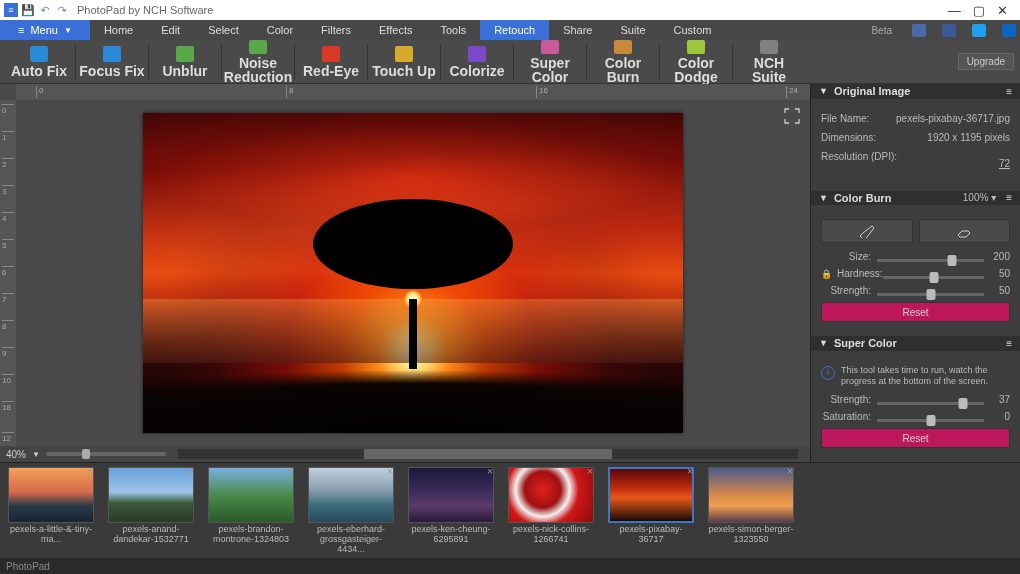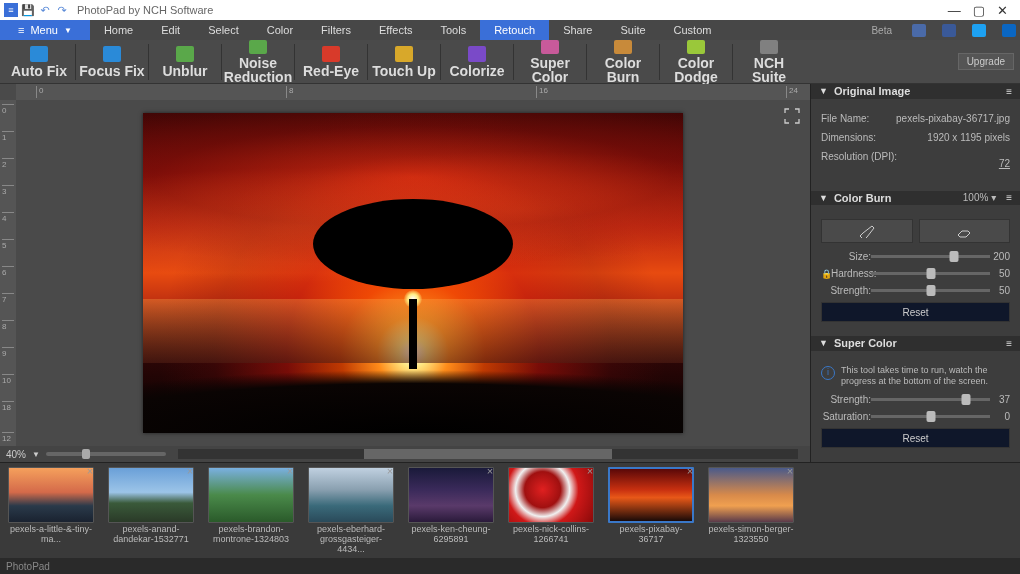--- a/index.html
+++ b/index.html
@@ -66,26 +66,26 @@
 .side-panel { width: 210px; background: #3d3d3d; display: flex; flex-direction: column; border-left: 1px solid #222; }
 .panel-title { height: 24px; background: #474747; display: flex; align-items: center; padding: 0 10px; color: #9ab; font-size: 12px; }
 .section-head { height: 20px; background: #2f2f2f; display: flex; align-items: center; padding: 0 8px; font-weight: bold; color: #ddd; font-size: 11px; gap: 6px; cursor: pointer; }
 .section-head .chev { font-size: 9px; }
 .section-head .fill { flex: 1; }
 .section-head .pct { font-size: 10px; color: #bbb; font-weight: normal; }
 .section-body { padding: 14px 10px; font-size: 10px; color: #bbb; }
 .kv { display: flex; justify-content: space-between; margin-bottom: 8px; }
 .tool-brush-row { display: flex; gap: 6px; margin-bottom: 8px; }
 .brush-btn { flex: 1; height: 24px; background: #4a4a4a; border: 1px solid #333; display: flex; align-items: center; justify-content: center; cursor: pointer; }
-.slider-row { display: flex; align-items: center; margin-bottom: 6px; }
+.slider-row { display: flex; align-items: flex-end; gap: 6px; margin-bottom: 6px; }
 .slider-row .slabel { width: 50px; text-align: right; font-size: 10px; }
 .slider-row .sval { width: 20px; text-align: right; font-size: 10px; }
 .slider { flex: 1; height: 3px; background: #666; position: relative; }
 .slider .handle { position: absolute; top: -4px; width: 9px; height: 11px; background: #bbb; border-radius: 2px; transform: translateX(-50%); }
-.reset-btn { display: block; width: 100%; height: 20px; background: #0f172a; border: 1px solid #333; color: #ccc; font-size: 10px; cursor: pointer; margin-top: 4px; }
+.reset-btn { display: block; width: 100%; height: 20px; background: #be185d; border: 1px solid #333; color: #ccc; font-size: 10px; cursor: pointer; margin-top: 4px; }
 .info-row { display: flex; gap: 6px; align-items: flex-start; margin-bottom: 6px; font-size: 9px; line-height: 1.3; color: #bbb; }
 .info-ico { width: 14px; height: 14px; border-radius: 50%; border: 1px solid #3a78c8; color: #3a78c8; display:flex;align-items:center;justify-content:center; font-size:9px; flex-shrink:0; margin-top:1px;}
 .expand-gap { flex:1; }
 
 
 .filmstrip { height: 96px; background: #3a3a3a; display: flex; align-items: flex-start; padding: 4px 6px 0 6px; gap: 10px; border-top: 1px solid #222; }
 .thumb { width: 90px; display: flex; flex-direction: column; align-items: center; position: relative; }
 .thumb .timg { width: 86px; height: 56px; border: 1px solid #555; border-radius: 1px; }
 .thumb.selected .timg { border: 2px solid #3a78c8; }
 .thumb .close { position: absolute; top: -2px; right: 0; width: 12px; height: 12px; color: #999; font-size: 11px; cursor: pointer; text-align:center; line-height:12px; }

